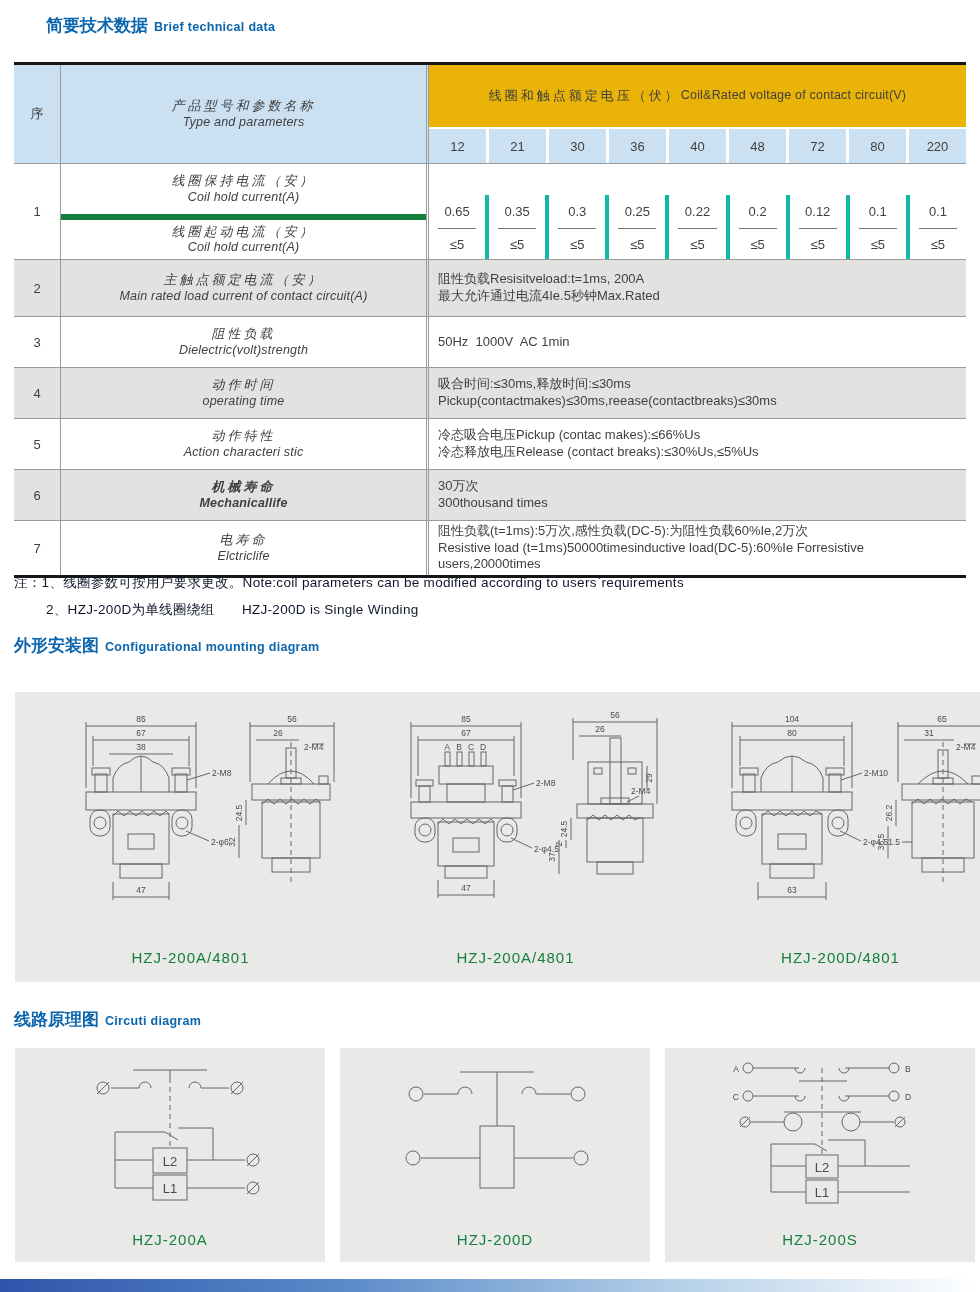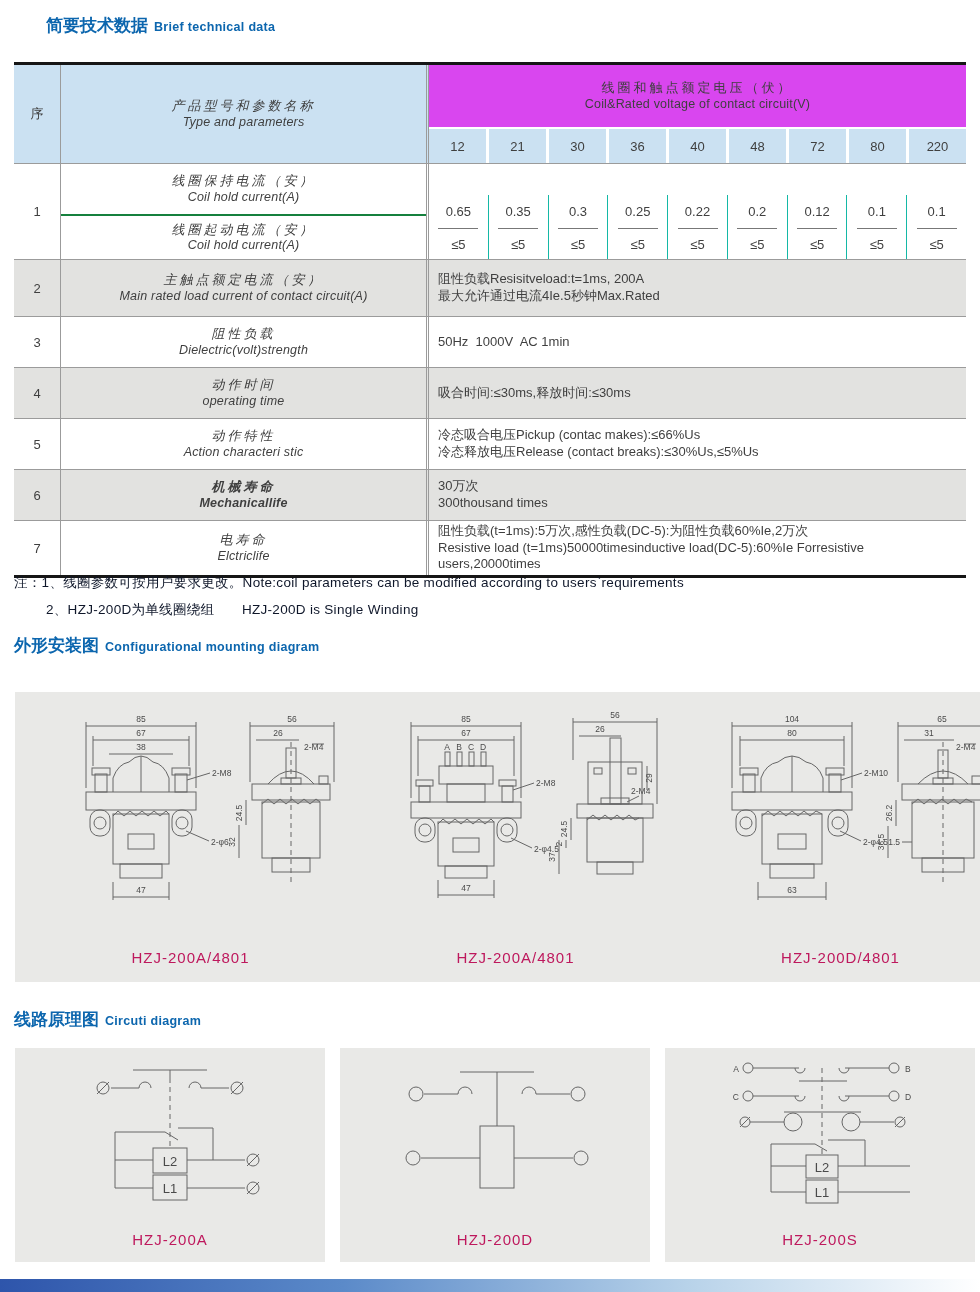--- a/index.html
+++ b/index.html
@@ -23,55 +23,55 @@
   .c-param{flex:0 0 365px;display:flex;flex-direction:column;align-items:center;
            justify-content:center;text-align:center;border-right:3px double #9b9b9b;font-style:italic;}
   .zh{font-size:13px;letter-spacing:3px;line-height:1.35;}
   .en{font-size:12.5px;letter-spacing:0.2px;line-height:1.25;}
   .c-val{flex:1;display:flex;flex-direction:column;justify-content:center;
          font-size:13px;padding:3px 9px;line-height:1.3;overflow:hidden;}
   .c-val span{display:block;white-space:pre-wrap;}
 
   .thead{height:98px;display:flex;background:#cbe1f2;}
   .c-voltgrp{flex:1;display:flex;flex-direction:column;}
-  .volt-title{flex:1;display:flex;flex-direction:column;align-items:center;
-              justify-content:center;background:#d946ef;}
+  .volt-title{flex:1;display:flex;flex-direction:row;align-items:center;
+              justify-content:center;background:#eab308;}
   .volt-cells{height:34px;display:flex;background:#ffffff;border-top:2px solid #ffffff;}
   .vc{flex:1;background:#cbe1f2;display:flex;align-items:center;justify-content:center;font-size:13px;}
   .vc + .vc{border-left:3px solid #ffffff;}
 
   .row1{height:95px;}
   .row1 .c-param{padding:0;align-items:stretch;}
   .p-sub{display:flex;flex-direction:column;align-items:center;justify-content:center;}
-  .p-sub.top{flex:0 0 50px;border-bottom:2px solid #15803d;justify-content:center;}
+  .p-sub.top{flex:0 0 50px;border-bottom:6px solid #15803d;justify-content:center;}
   .p-sub.bot{flex:1;}
   .c-valgrid{flex:1;display:flex;margin-top:31px;}
   .vcell{flex:1;display:flex;flex-direction:column;align-items:center;justify-content:center;font-size:13px;}
-  .vcell + .vcell{border-left:1px solid #14b8a6;}
+  .vcell + .vcell{border-left:4px solid #14b8a6;}
   .vcell .tv{height:49px;display:flex;align-items:center;}
   .frac{width:68%;border-top:1px solid #777;}
   .vcell .bv{height:44px;display:flex;align-items:center;}
 
   .r2{height:56px;} .r3,.r4,.r5,.r6{height:50px;} .r7{height:54px;}
   .r-gray{background:#e2e2e0;}
   .boldp .zh,.boldp .en{font-weight:bold;}
 
   
   .note{position:absolute;font-size:13.5px;color:#0f172a;letter-spacing:0.3px;}
   #note1{left:14px;top:574px;}
   #note2{left:46px;top:601px;}
 
   
   .gpanel{position:absolute;width:310px;background:#e9e9e7;}
   .gpanel.m{height:290px;top:692px;padding-left:41px;}
   .gpanel.c{height:214px;top:1048px;}
   #mp1,#cp1{left:15px;} #mp2,#cp2{left:340px;} #mp3,#cp3{left:665px;}
   .gpanel svg{display:block;}
   .plabel{position:absolute;left:0;right:0;bottom:16px;text-align:center;
-          font-size:15px;color:#be185d;letter-spacing:1px;}
+          font-size:15px;color:#15803d;letter-spacing:1px;}
   .gpanel.c .plabel{bottom:14px;}
 
   .draw line,.draw path,.draw rect,.draw circle,.draw polyline{stroke:#666;fill:none;stroke-width:1;}
   .draw text{fill:#4a4a4a;stroke:none;font-size:8.5px;font-family:inherit;}
   .draw .dash{stroke-dasharray:5 4;}
   .draw .biglbl{font-size:13px;}
 
   
   .bottom-bar{position:absolute;left:0;top:1279px;width:980px;height:13px;
               background:linear-gradient(90deg,#2e55ab 0%,#5b8ac9 35%,#b7d2e9 70%,#ffffff 100%);}
@@ -197,20 +197,21 @@
     </div>
 
     <div class="tr r4 r-gray">
       <div class="c-seq">4</div>
       <div class="c-param">
         <span class="zh">动作时间</span>
         <span class="en">operating time</span>
       </div>
       <div class="c-val">
         <span>吸合时间:≤30ms,释放时间:≤30ms</span>
+        <span>Pickup(contactmakes)≤30ms,reease(contactbreaks)≤30ms</span>
       </div>
     </div>
 
     <div class="tr r5">
       <div class="c-seq">5</div>
       <div class="c-param">
         <span class="zh">动作特性</span>
         <span class="en">Action characteri stic</span>
       </div>
       <div class="c-val">

